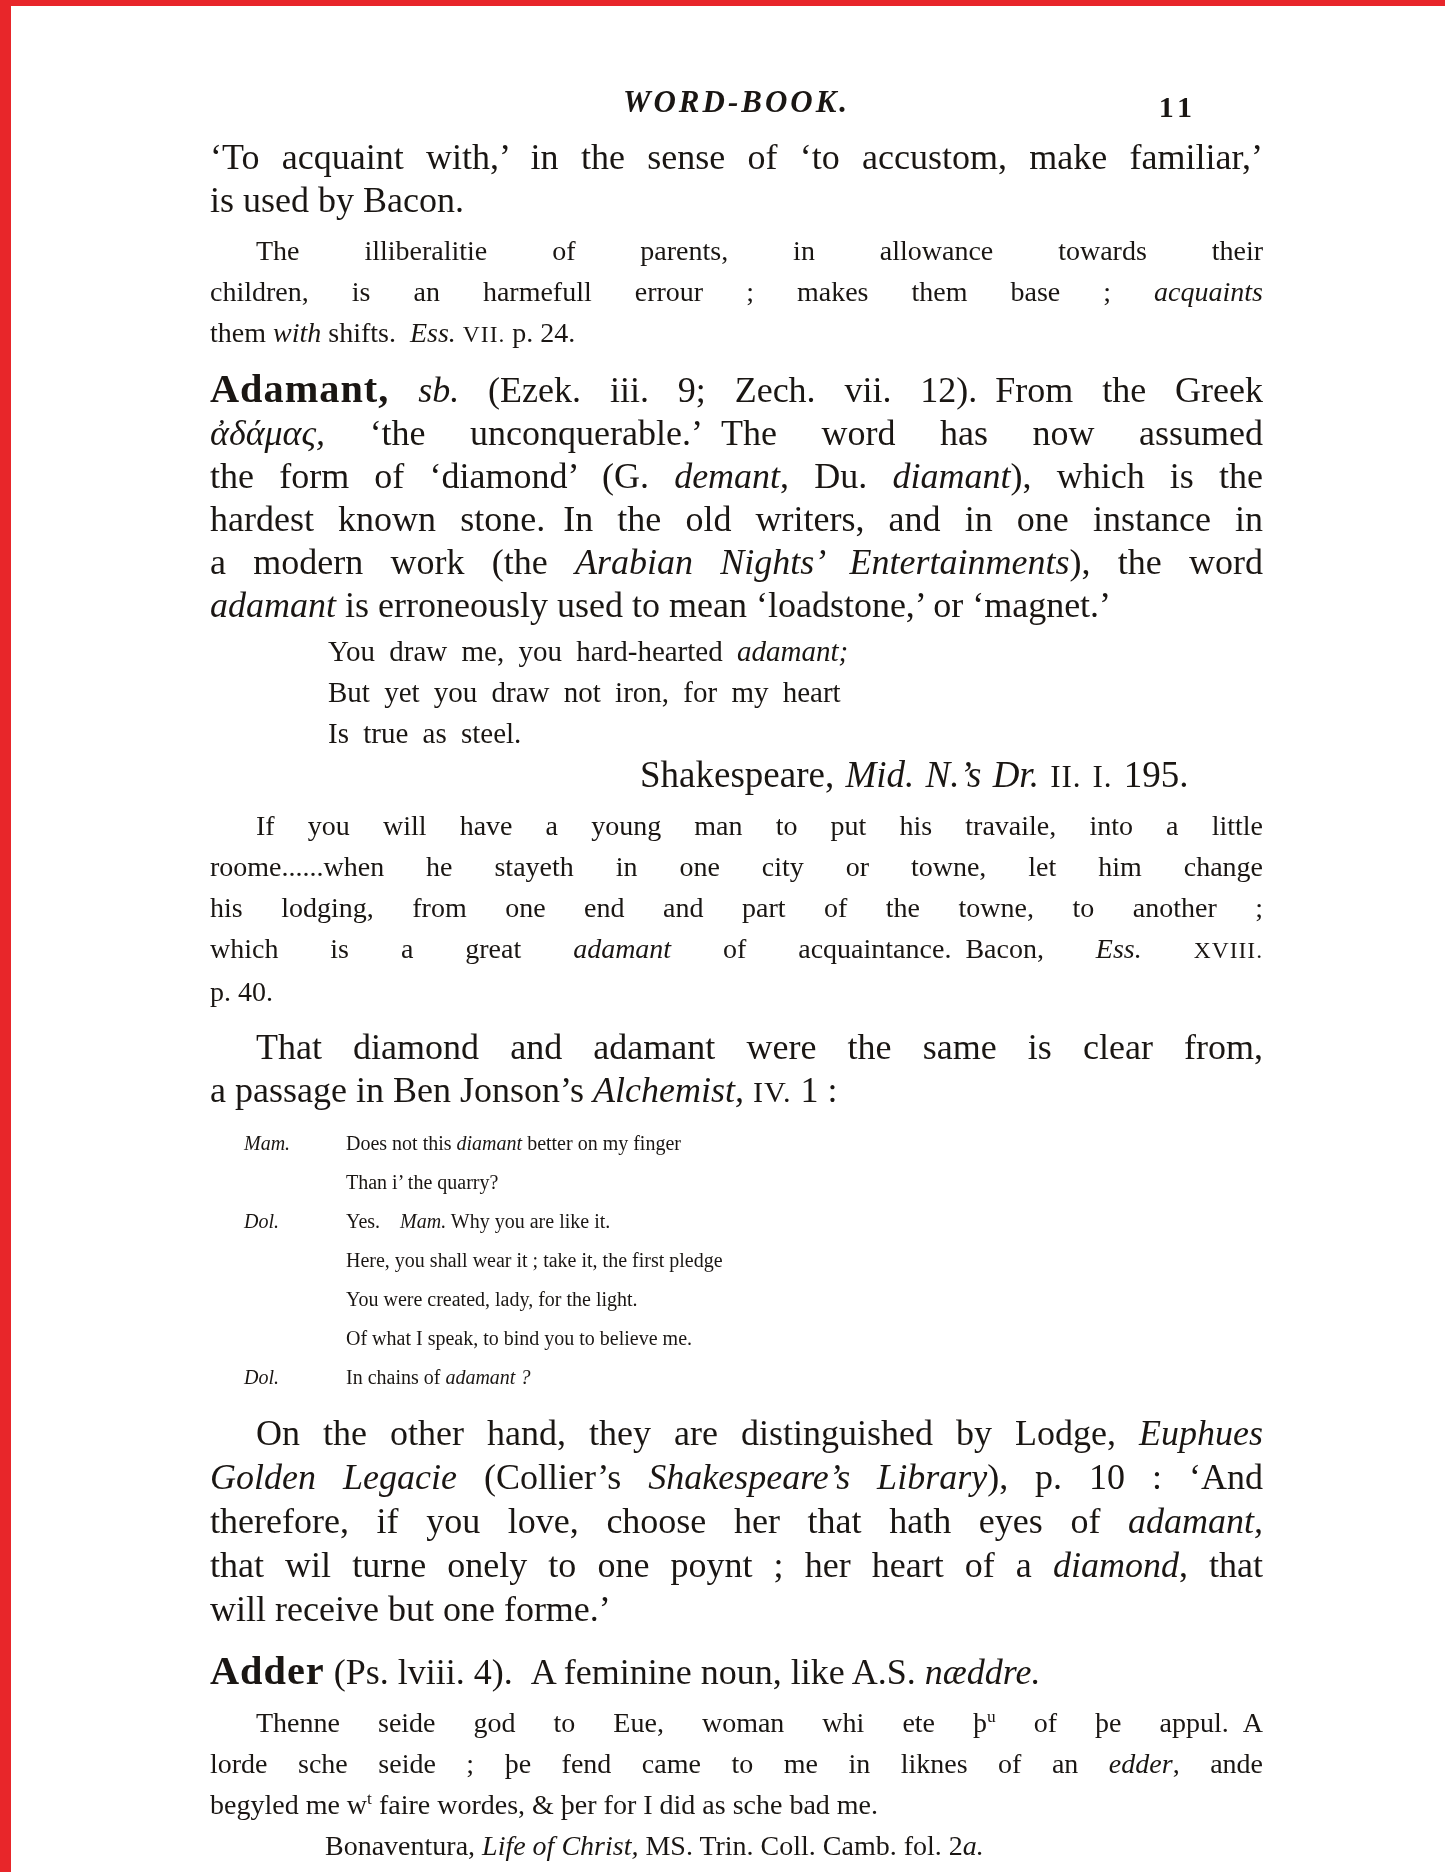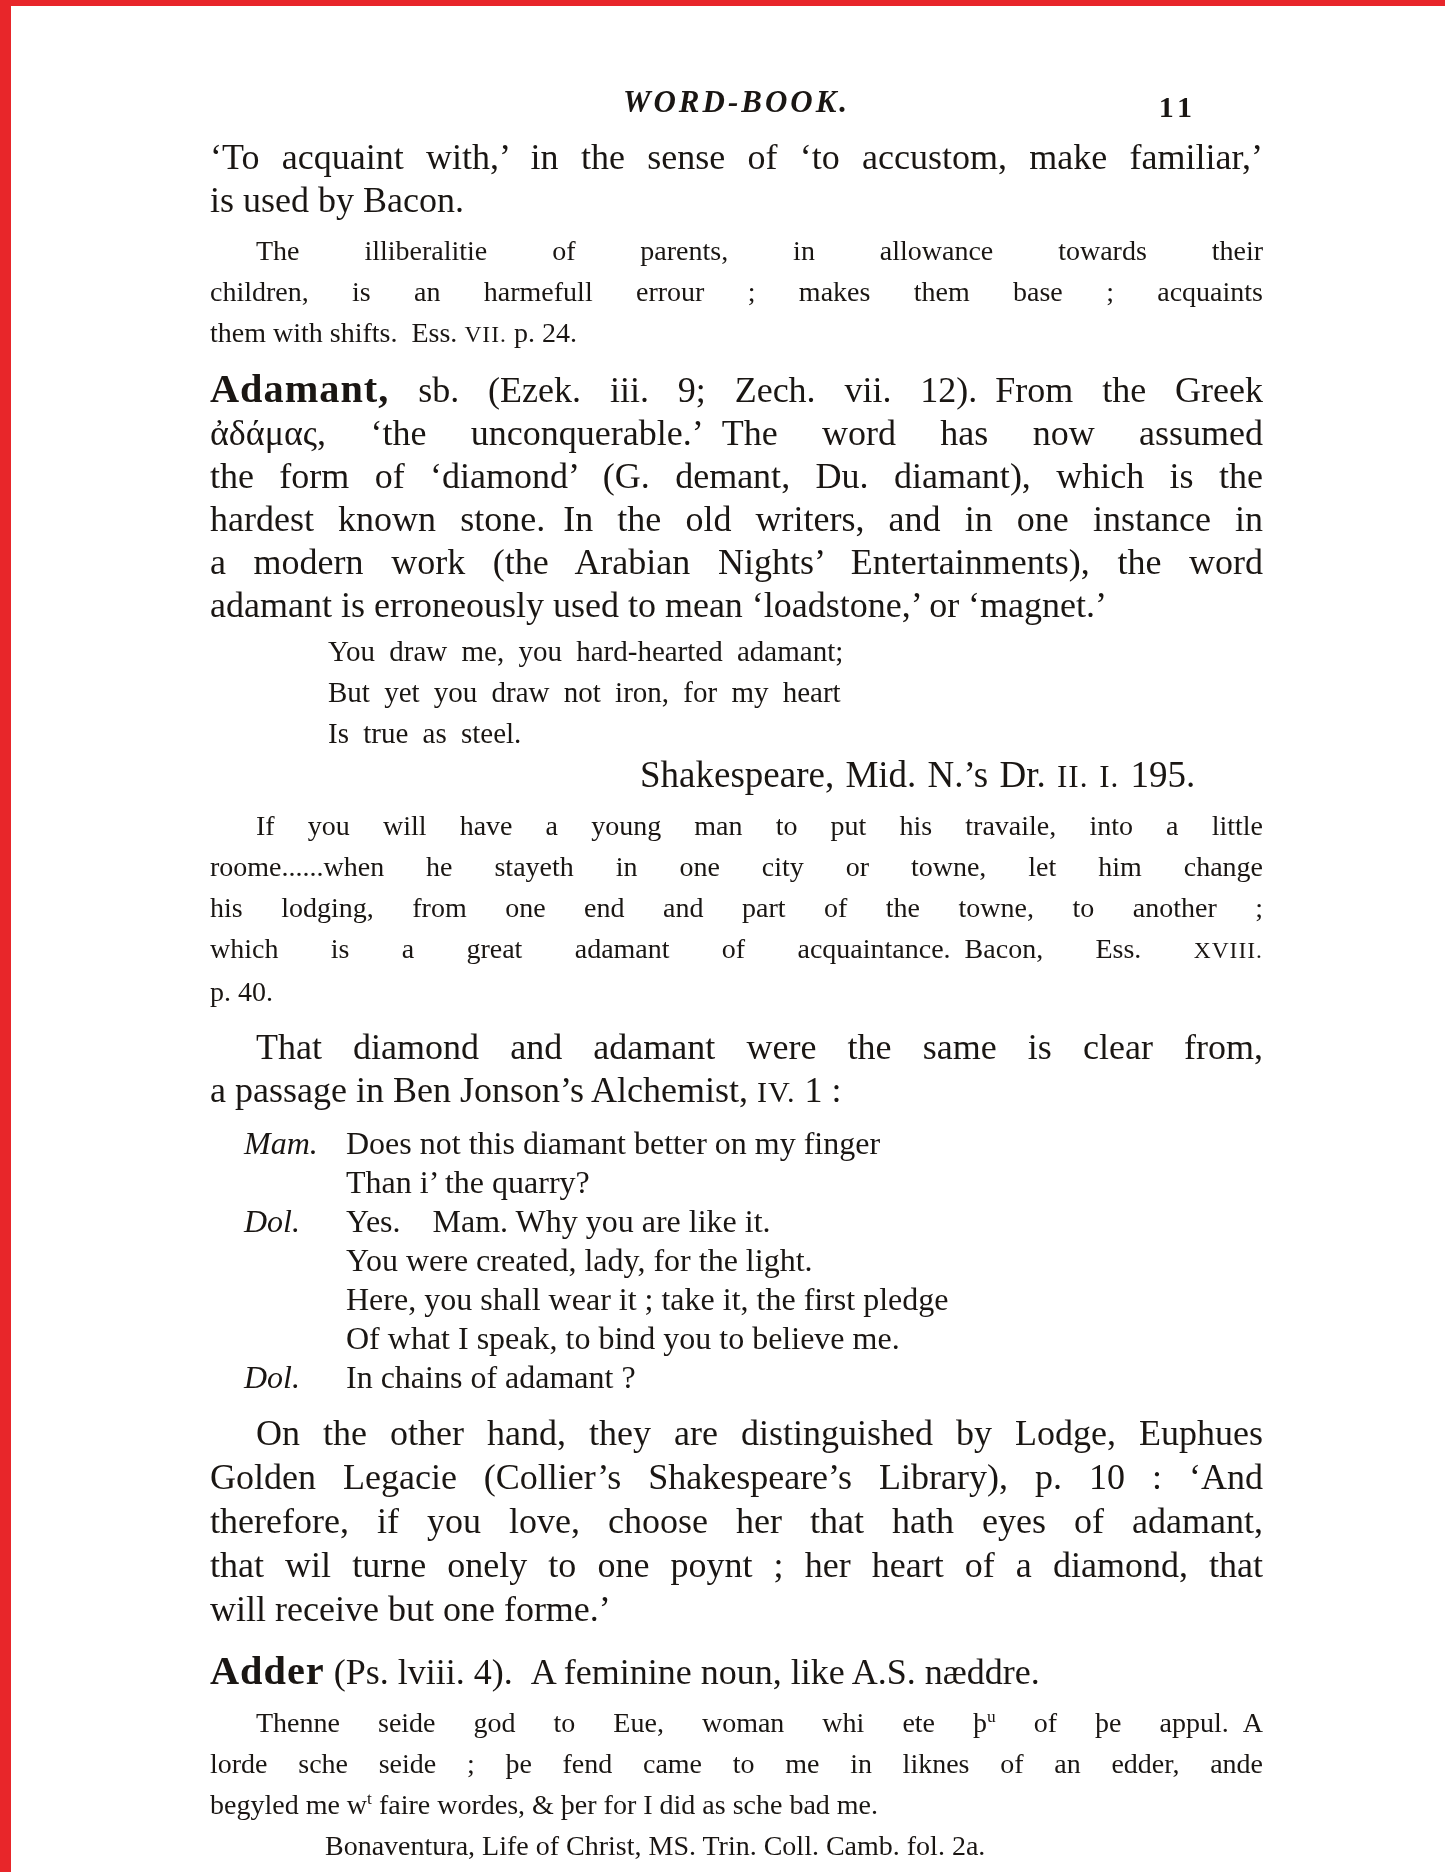--- a/index.html
+++ b/index.html
@@ -18,33 +18,33 @@
   .running-head{position:relative;text-align:center;height:40px;margin-bottom:12px;}
   .running-title{font-style:italic;font-weight:600;font-size:31px;letter-spacing:3px;}
   .folio{position:absolute;right:66px;top:6px;font-size:30px;letter-spacing:5px;font-weight:600;}
 
   .blk{margin:0;}
   .main{font-size:36px;line-height:43px;}
   .quote{font-size:28px;line-height:41px;}
   .line{white-space:normal;}
   .jl{text-align:justify;text-align-last:justify;text-justify:inter-word;}
   .ind{text-indent:46px;}
-  .it{}
+  .it{font-style:italic;}
   .bd{font-weight:700;font-size:1.12em;letter-spacing:1px;}
   .sc{font-size:0.84em;letter-spacing:1px;}
   .sup{font-size:0.62em;vertical-align:super;line-height:0;}
 
   .mt8{margin-top:8px;} .mt12{margin-top:12px;} .mt4{margin-top:4px;}
   .mt14{margin-top:14px;} .mt10{margin-top:10px;}
   .mt18{margin-top:18px;}
 
   .verse{margin-left:118px;font-size:29px;line-height:41px;word-spacing:7px;}
   .verse-attr{margin-left:430px;font-size:37px;line-height:41px;word-spacing:2px;}
 
-  .dialogue{font-size:32px;line-height:39px;margin-left:34px;}
+  .dialogue{font-size:20px;line-height:39px;margin-left:34px;}
   .dlg-line{display:flex;}
   .dlg-speaker{width:102px;flex:0 0 102px;font-style:italic;}
   .dlg-text{flex:1;}
 
   .attr-line{margin-left:115px;}
 </style>
 </head>
 <body>
 
 <div class="scan-border-top"></div>
@@ -105,25 +105,25 @@
     <div class="dlg-line">
       <div class="dlg-speaker"></div>
       <div class="dlg-text"><span>Than i’ the quarry?</span></div>
     </div>
     <div class="dlg-line">
       <div class="dlg-speaker">Dol.</div>
       <div class="dlg-text"><span>Yes. </span><span class="it">Mam.</span><span> Why you are like it.</span></div>
     </div>
     <div class="dlg-line">
       <div class="dlg-speaker"></div>
-      <div class="dlg-text"><span>You were created, lady, for the light.</span></div>
+      <div class="dlg-text"><span>Here, you shall wear it ; take it, the first pledge</span></div>
     </div>
     <div class="dlg-line">
       <div class="dlg-speaker"></div>
-      <div class="dlg-text"><span>Here, you shall wear it ; take it, the first pledge</span></div>
+      <div class="dlg-text"><span>You were created, lady, for the light.</span></div>
     </div>
     <div class="dlg-line">
       <div class="dlg-speaker"></div>
       <div class="dlg-text"><span>Of what I speak, to bind you to believe me.</span></div>
     </div>
     <div class="dlg-line">
       <div class="dlg-speaker">Dol.</div>
       <div class="dlg-text"><span>In chains of </span><span class="it">adamant ?</span></div>
     </div>
   </section>

